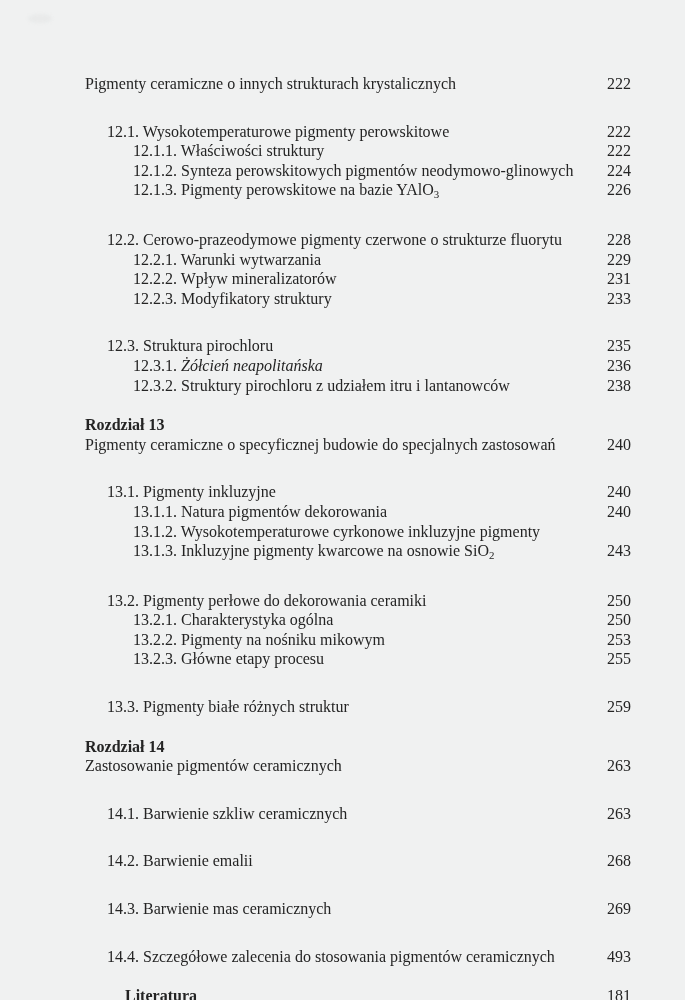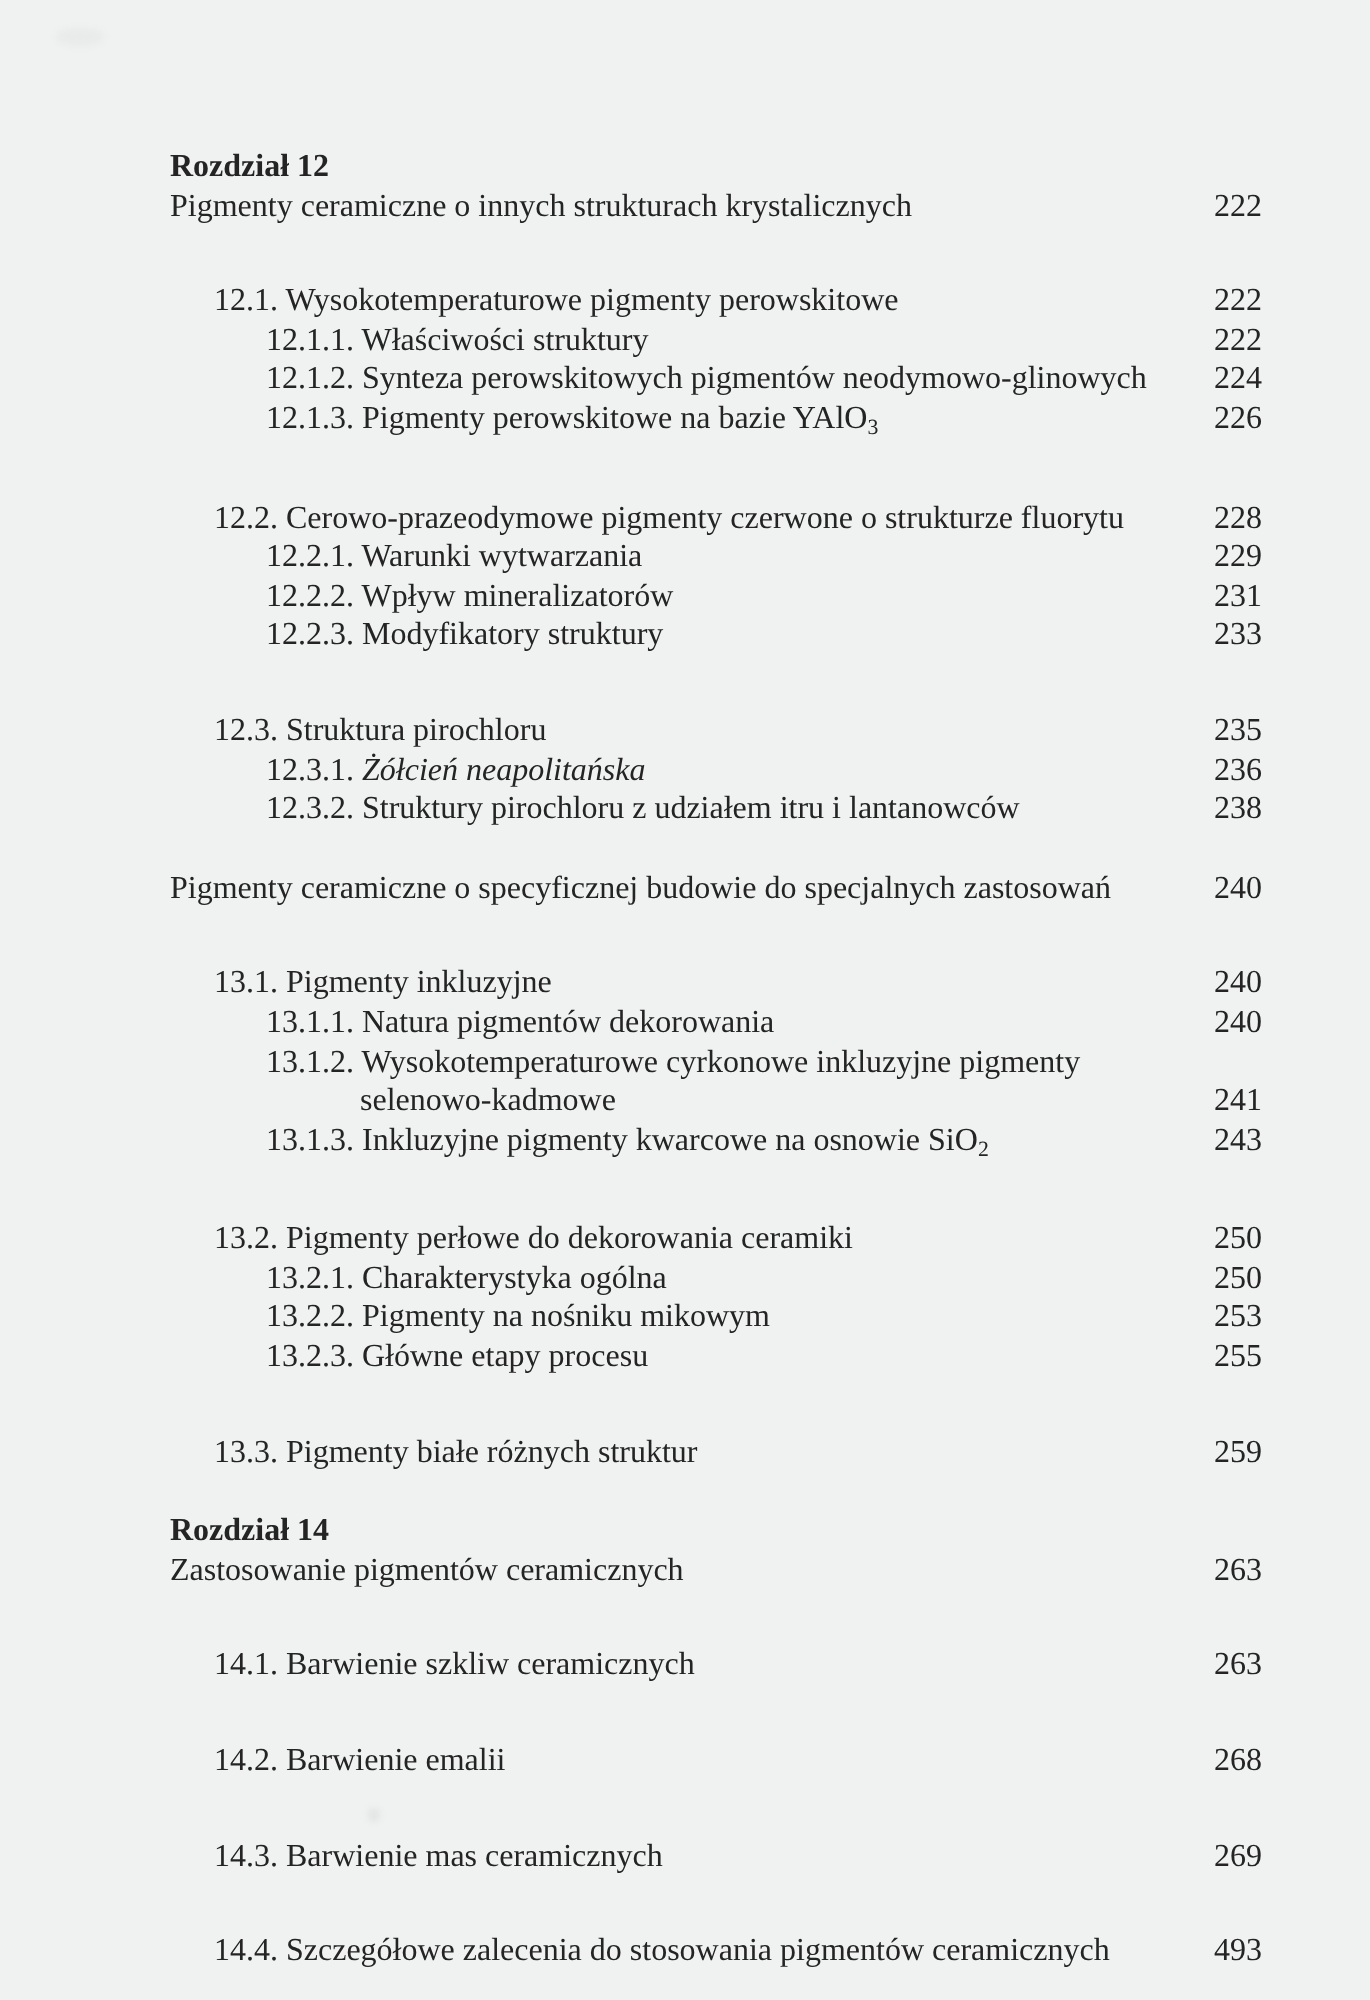--- a/index.html
+++ b/index.html
@@ -70,21 +70,20 @@
   }
 </style>
 </head>
 <body>
 
 <div class="scan-page">
   <div class="smudge smudge-top"></div>
   <div class="smudge smudge-bottom"></div>
   <div class="toc">
       <div class="section">
-        <div class="row heading">Rozdział 12</div>
         <div class="row">
           <span class="label ind0"><span>Pigmenty ceramiczne o innych strukturach krystalicznych</span></span>
           <span class="page-num">222</span>
         </div>
         <div class="row">
           <span class="label ind1"><span>12.1. Wysokotemperaturowe pigmenty perowskitowe</span></span>
           <span class="page-num">222</span>
         </div>
         <div class="row">
           <span class="label ind2"><span>12.1.1. Właściwości struktury</span></span>
@@ -121,39 +120,36 @@
         <div class="row">
           <span class="label ind2"><span>12.3.1. </span><i>Żółcień neapolitańska</i></span>
           <span class="page-num">236</span>
         </div>
         <div class="row">
           <span class="label ind2"><span>12.3.2. Struktury pirochloru z udziałem itru i lantanowców</span></span>
           <span class="page-num">238</span>
         </div>
       </div>
       <div class="section">
+        <div class="row heading">Rozdział 13</div>
         <div class="row">
           <span class="label ind0"><span>Pigmenty ceramiczne o specyficznej budowie do specjalnych zastosowań</span></span>
           <span class="page-num">240</span>
         </div>
         <div class="row">
           <span class="label ind1"><span>13.1. Pigmenty inkluzyjne</span></span>
           <span class="page-num">240</span>
         </div>
         <div class="row">
           <span class="label ind2"><span>13.1.1. Natura pigmentów dekorowania</span></span>
           <span class="page-num">240</span>
         </div>
         <div class="row">
           <span class="label ind2"><span>13.1.2. Wysokotemperaturowe cyrkonowe inkluzyjne pigmenty</span></span>
           <span class="page-num"></span>
-        </div>
-        <div class="row">
-          <span class="label ind3"><span>selenowo-kadmowe</span></span>
-          <span class="page-num">241</span>
         </div>
         <div class="row">
           <span class="label ind2"><span>13.1.3. Inkluzyjne pigmenty kwarcowe na osnowie SiO</span><sub>2</sub></span>
           <span class="page-num">243</span>
         </div>
         <div class="row">
           <span class="label ind1"><span>13.2. Pigmenty perłowe do dekorowania ceramiki</span></span>
           <span class="page-num">250</span>
         </div>
         <div class="row">

